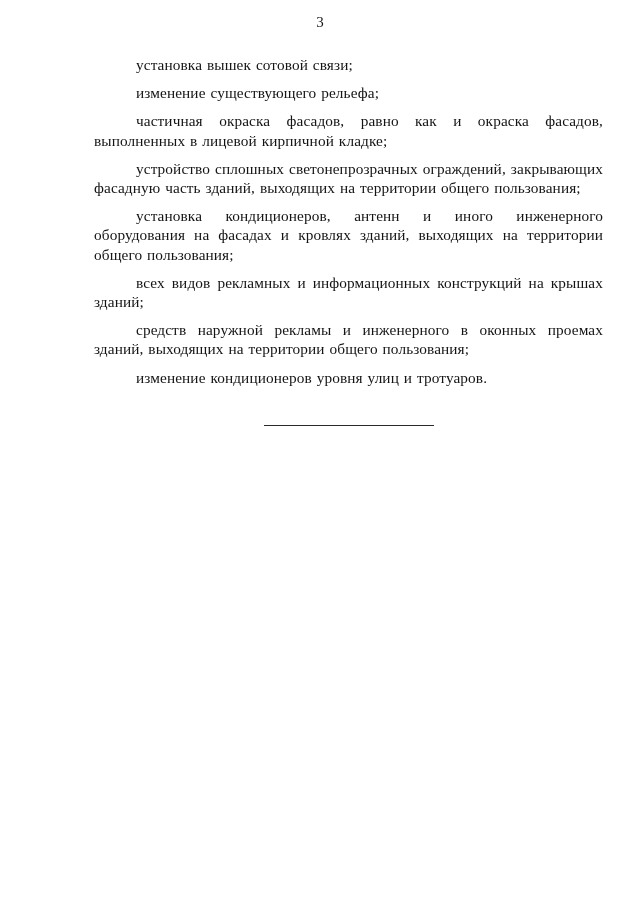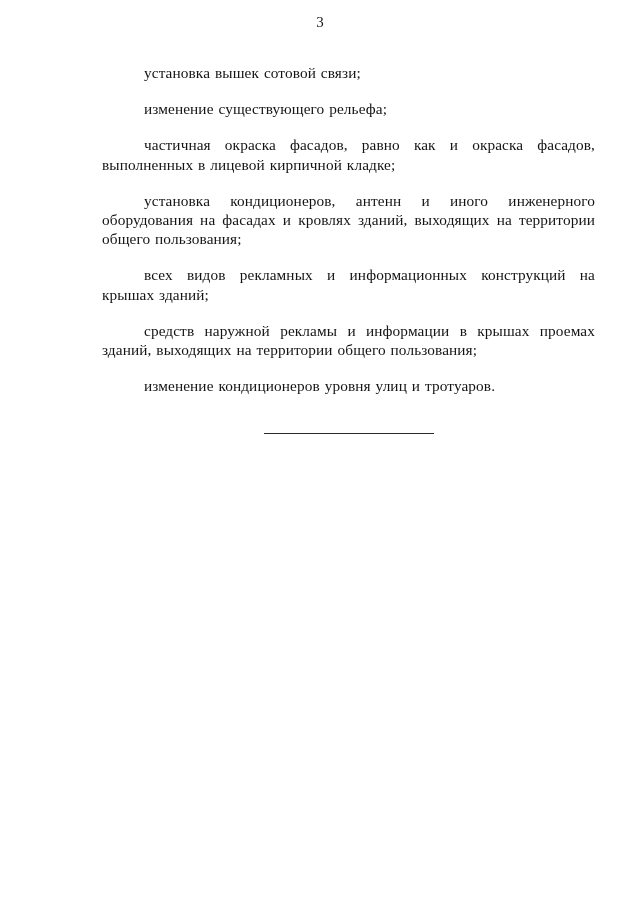--- a/index.html
+++ b/index.html
@@ -36,21 +36,21 @@
     top: 46px;
     left: 85px;
     width: 527px;
     font-size: 15.3px;
     line-height: 19.2px;
     color: #141414;
   }
   .para {
     text-indent: 42px;
     text-align: justify;
-    margin: 17px;
+    margin: 9px;
     padding: 0;
     letter-spacing: 0.1px;
     word-spacing: 1px;
   }
   .divider {
     border: none;
     border-top: 1.3px solid #2a2a2a;
     width: 170px;
     margin: 38px auto 0 auto;
     height: 0;
@@ -60,21 +60,22 @@
 <body>
 
 <div class="page">
 
   <div class="page-number">3</div>
 
   <div class="text-block">
     <p class="para">установка вышек сотовой связи;</p>
     <p class="para">изменение существующего рельефа;</p>
     <p class="para">частичная окраска фасадов, равно как и окраска фасадов, выполненных в лицевой кирпичной кладке;</p>
+    <p class="para">устройство сплошных светонепрозрачных ограждений, закрывающих фасадную часть зданий, выходящих на территории общего пользования;</p>
     <p class="para">установка кондиционеров, антенн и иного инженерного оборудования на фасадах и кровлях зданий, выходящих на территории общего пользования;</p>
     <p class="para">всех видов рекламных и информационных конструкций на крышах зданий;</p>
-    <p class="para">средств наружной рекламы и информации в крышах проемах зданий, выходящих на территории общего пользования;</p>
+    <p class="para">средств наружной рекламы и инженерного в оконных проемах зданий, выходящих на территории общего пользования;</p>
     <p class="para">изменение кондиционеров уровня улиц и тротуаров.</p>
 
     <hr class="divider">
   </div>
 
 </div>
 
 </body></html>

